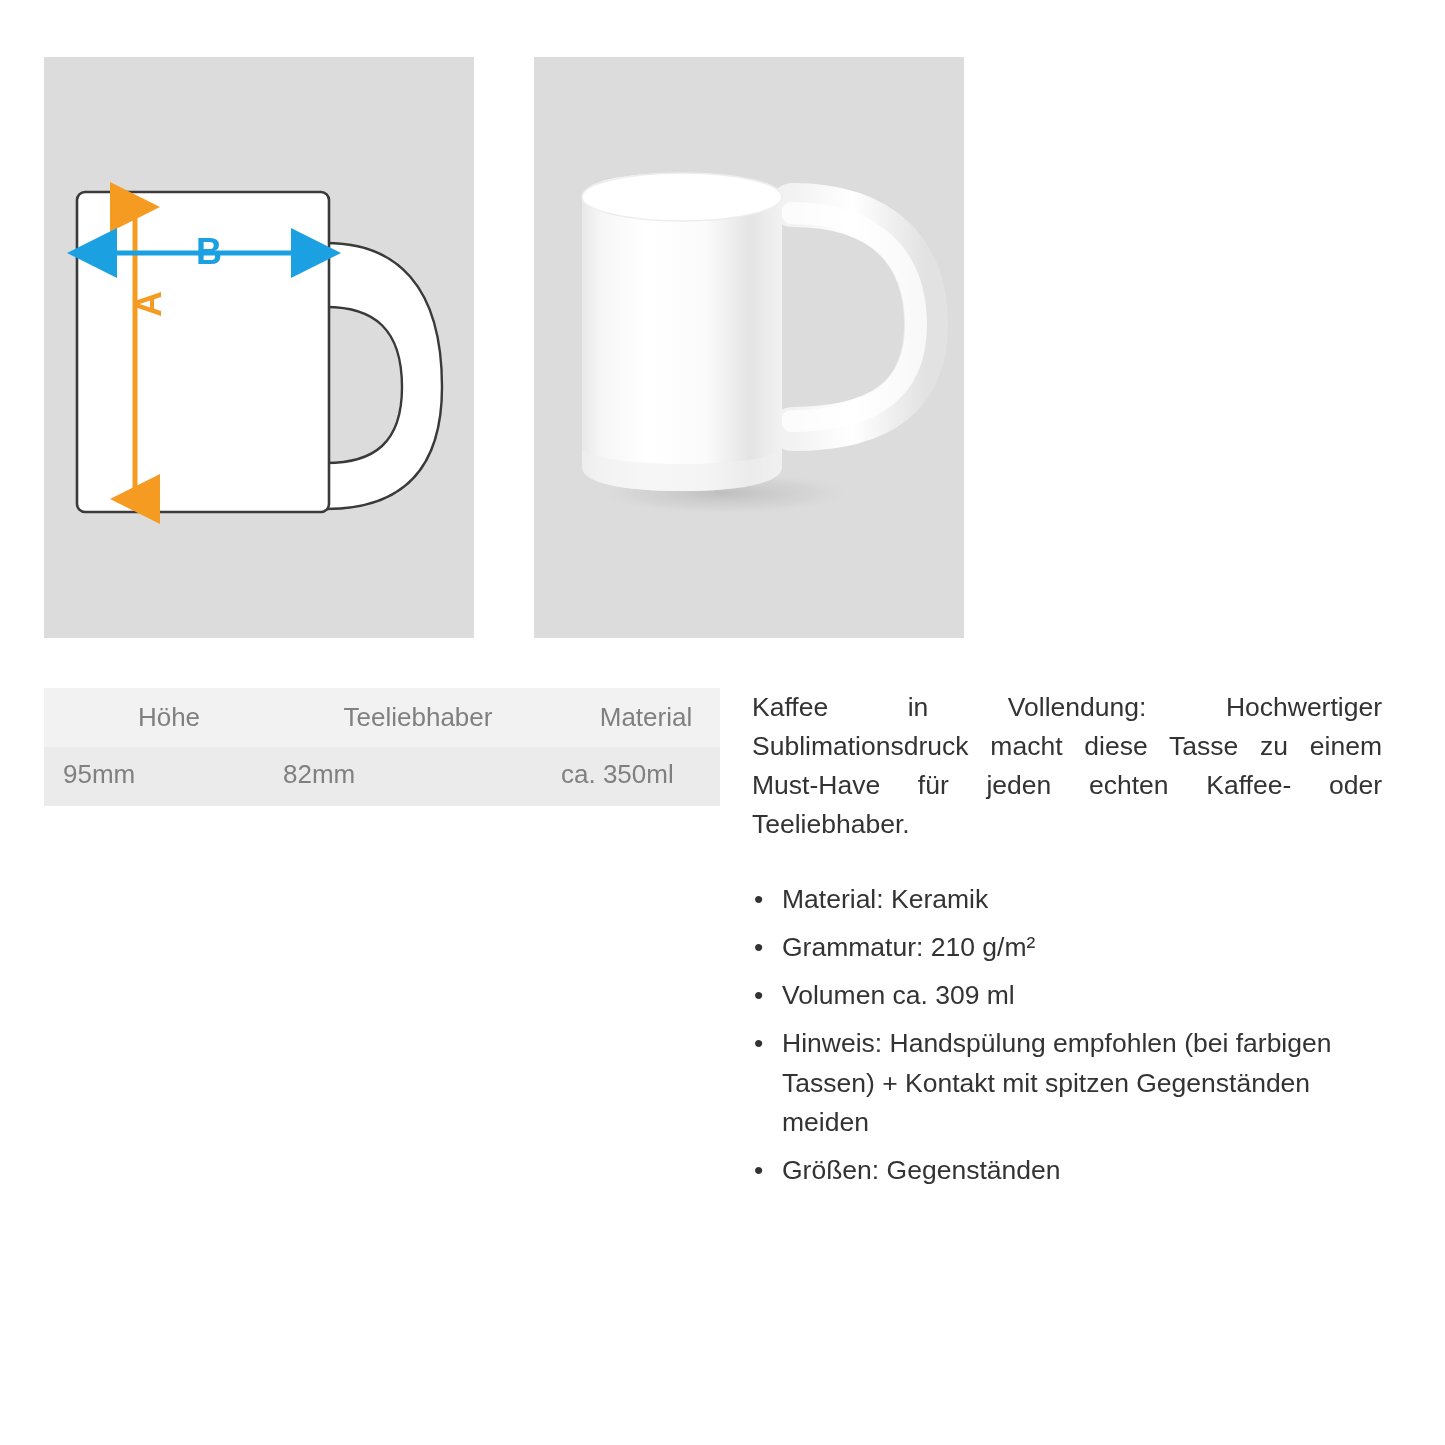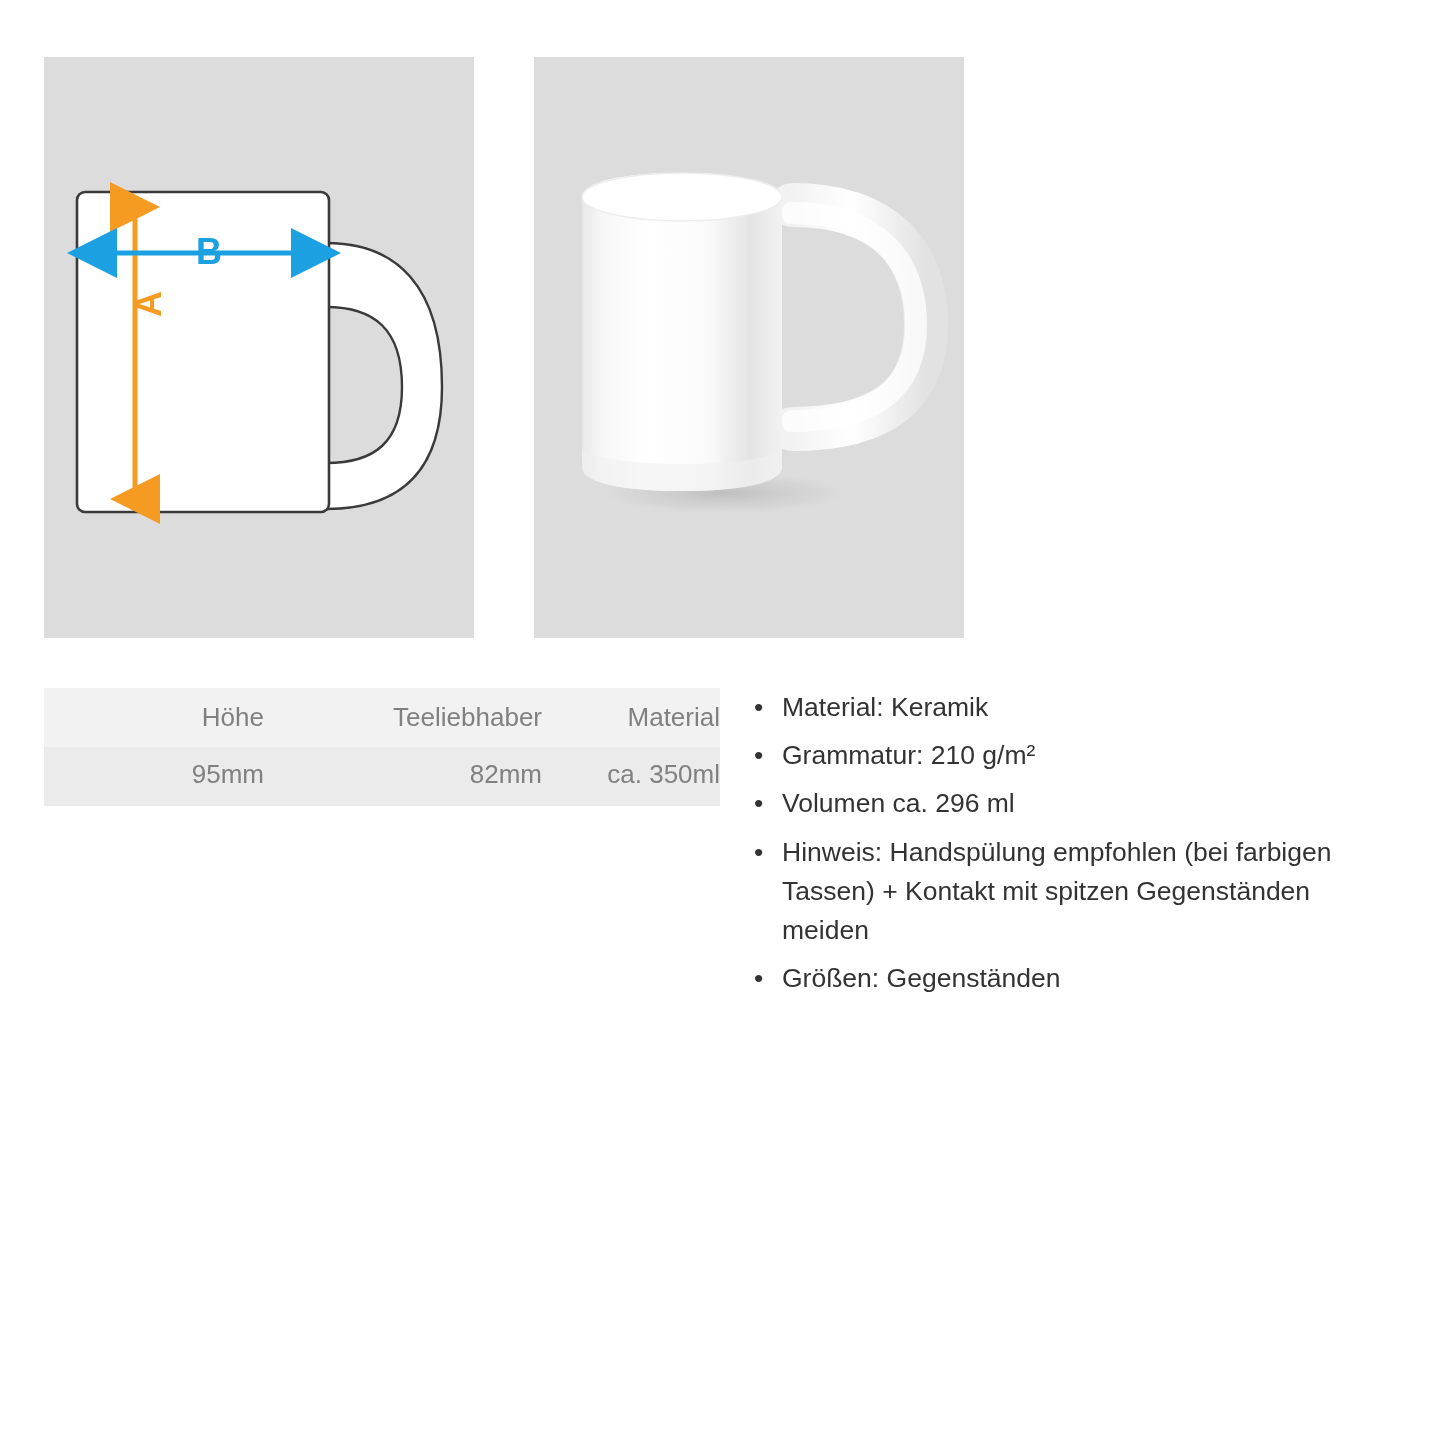--- a/index.html
+++ b/index.html
@@ -49,29 +49,29 @@
   .spec-table {
     position: absolute;
     left: 44px;
     top: 688px;
     width: 676px;
     border-collapse: collapse;
   }
   .spec-table th {
     background: #f2f2f2;
     font-weight: normal;
-    text-align: right;
+    text-align: center;
     color: #808080;
     font-size: 26px;
     padding: 14px 0 14px 30px;
     height: 28px;
   }
   .spec-table td {
     background: #ebebeb;
-    text-align: right;
+    text-align: left;
     color: #808080;
     font-size: 26px;
     padding: 12px 0 16px 19px;
   }
 
   
   .desc {
     position: absolute;
     left: 752px;
     top: 688px;
@@ -195,32 +195,33 @@
   <tbody>
     <tr>
       <td>95mm</td>
       <td>82mm</td>
       <td>ca. 350ml</td>
     </tr>
   </tbody>
 </table>
 
 <div class="desc">
+  <p class="desc-intro">Kaffee in Vollendung: Hochwertiger Sublimationsdruck macht diese Tasse zu einem Must-Have für jeden echten Kaffee- oder Teeliebhaber.</p>
   <ul class="feature-list">
     <li>
       <span class="bullet">•</span>
       <span>Material:  Keramik</span>
     </li>
     <li>
       <span class="bullet">•</span>
       <span>Grammatur: 210 g/m²</span>
     </li>
     <li>
       <span class="bullet">•</span>
-      <span>Volumen ca. 296 ml</span>
+      <span>Volumen ca. 309 ml</span>
     </li>
     <li>
       <span class="bullet">•</span>
       <span>Hinweis: Handspülung empfohlen (bei farbigen Tassen) + Kontakt mit spitzen Gegenständen meiden</span>
     </li>
     <li>
       <span class="bullet">•</span>
       <span>Größen:  Gegenständen</span>
     </li>
   </ul>

